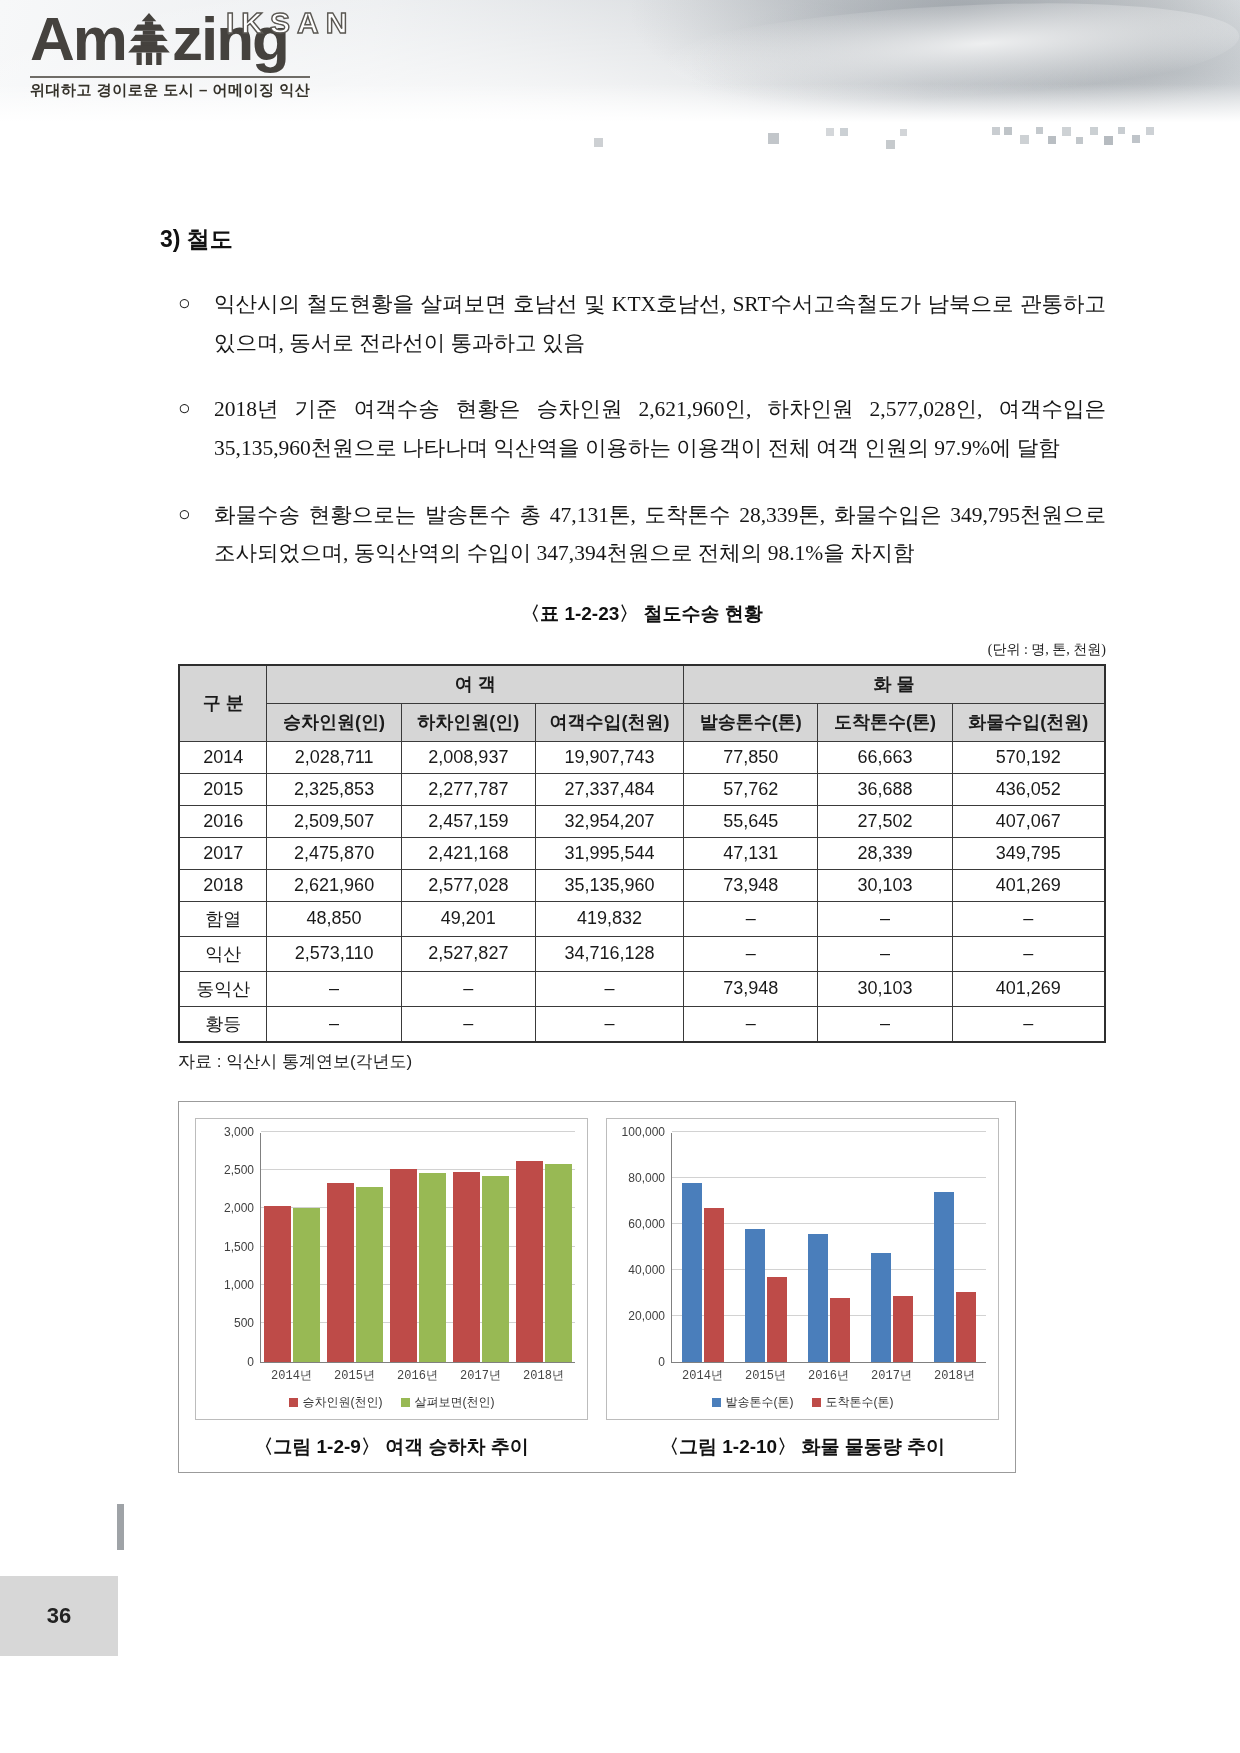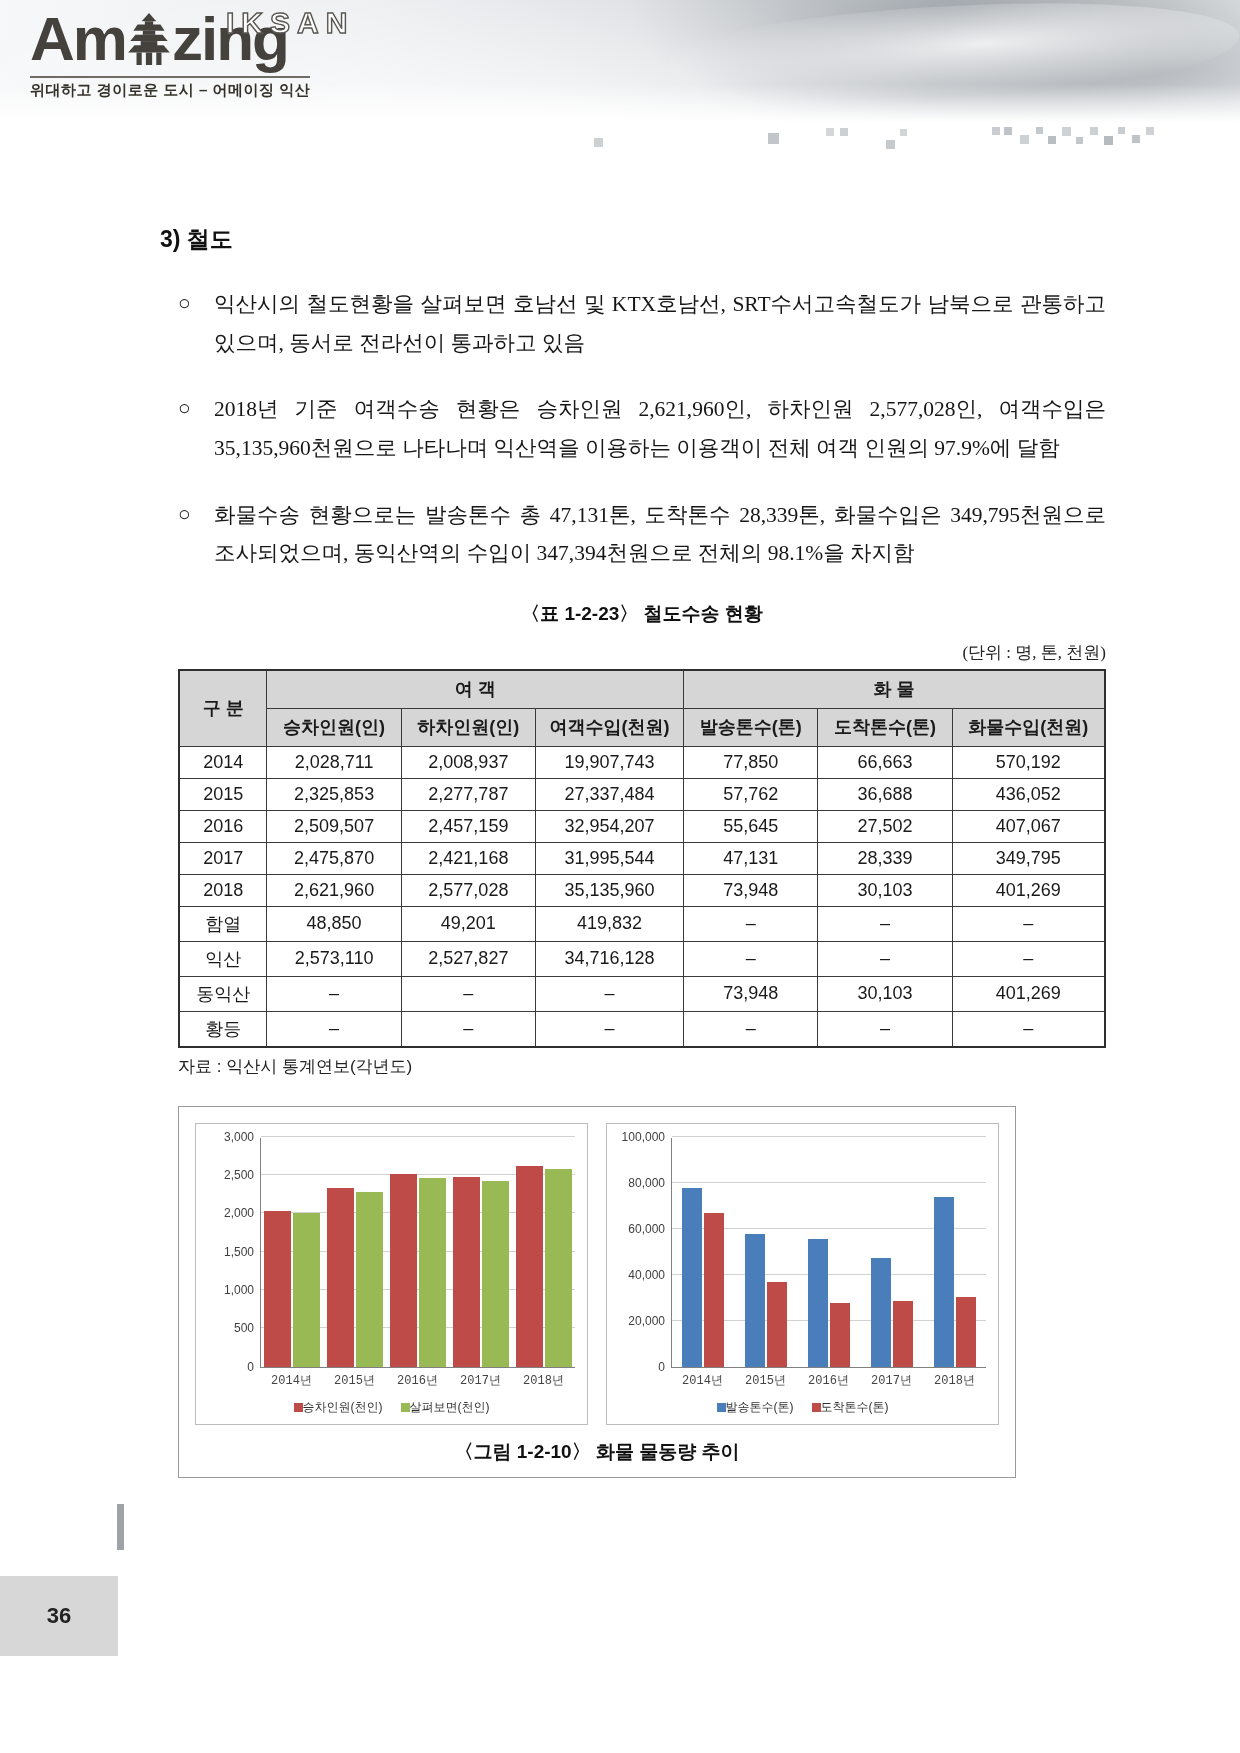--- a/index.html
+++ b/index.html
@@ -43,21 +43,21 @@
 
   .bullet { display:flex; margin:0 0 28px 18px; }
   .bullet .marker { width:36px; font-size:21px; line-height:1.8; color:#222; flex:none; }
   .bullet .btext { flex:1; font-size:21.5px; line-height:1.8; text-align:justify; color:#161616;
       word-break:keep-all; }
 
   
   .table-block { margin-left:18px; margin-top:10px; }
   .tbl-title { text-align:center; font-family:"Liberation Sans", sans-serif; font-weight:bold;
       font-size:19px; margin-bottom:14px; color:#111; }
-  .tbl-unit { text-align:right; font-size:17px; margin-bottom:5px; color:#222; }
+  .tbl-unit { text-align:right; font-size:14px; margin-bottom:5px; color:#222; }
   table.rail { width:100%; border-collapse:collapse; table-layout:fixed;
       font-family:"Liberation Sans", sans-serif; font-size:18px; border:2px solid #2f2f2f; }
   table.rail th, table.rail td { border:1px solid #3a3a3a; text-align:center; vertical-align:middle;
       padding:5px 8px; height:31px; }
   table.rail thead th { background:#d6d6d6; font-weight:bold; height:38px; }
   table.rail td.row-label { font-weight:normal; }
   .tbl-source { font-family:"Liberation Sans", sans-serif; font-size:17px; color:#222; margin-top:7px; }
 
   
   .charts-box { margin:28px 0 0 18px; width:838px; border:1px solid #9b9b9b; background:#fff;
@@ -71,21 +71,21 @@
   .plot { position:relative; flex:1; height:230px; border-left:1px solid #808080;
       border-bottom:1px solid #808080; display:flex; align-items:flex-end; }
   .gridline { position:absolute; left:0; width:100%; height:1px; background:#d2d2d2; }
   .bar-group { flex:1; display:flex; justify-content:center; align-items:flex-end; position:relative; z-index:1; }
   .bar { margin:0 1px; }
   .chart-a .bar { width:27px; }
   .chart-b .bar { width:20px; }
   .x-labels { display:flex; margin-left:52px; margin-top:4px;font-family:Liberation Mono, monospace; }
   .x-labels div { flex:1; text-align:center; font-size:12px; color:#444; }
   .legend { display:flex; justify-content:center; gap:18px; margin-top:10px; }
-  .legend-item { display:flex; align-items:center; font-size:12px; color:#333; }
+  .legend-item { display:flex; align-items:center; gap:5px; font-size:12px; color:#333; }
   .legend-swatch { width:9px; height:9px; flex:none; }
   .captions-row { display:flex; gap:18px; margin-top:14px; }
   .fig-caption { flex:1; text-align:center; font-family:"Liberation Sans", sans-serif;
       font-weight:bold; font-size:19px; color:#111; }
 
   
   .footer-bar { position:absolute; left:117px; top:1504px; width:7px; height:46px; background:#9fa3a7; }
   .page-num-box { position:absolute; left:0; top:1576px; width:118px; height:80px; background:#d7d7d7;
       display:flex; align-items:center; justify-content:center;
       font-family:"Liberation Sans", sans-serif; font-weight:bold; font-size:22px; color:#222; }
@@ -383,20 +383,21 @@
               <span>발송톤수(톤)</span>
             </div>
             <div class="legend-item">
               <span class="legend-swatch" style="background: rgb(190, 75, 72);"></span>
               <span>도착톤수(톤)</span>
             </div>
           </div>
       </div>
     </div>
     <div class="captions-row">
+      <div class="fig-caption">〈그림 1-2-9〉 여객 승하차 추이</div>
       <div class="fig-caption">〈그림 1-2-10〉 화물 물동량 추이</div>
     </div>
   </div>
 
 </div>
 
 <div class="footer-bar"></div>
 <div class="page-num-box">36</div>
 
 </body></html>

